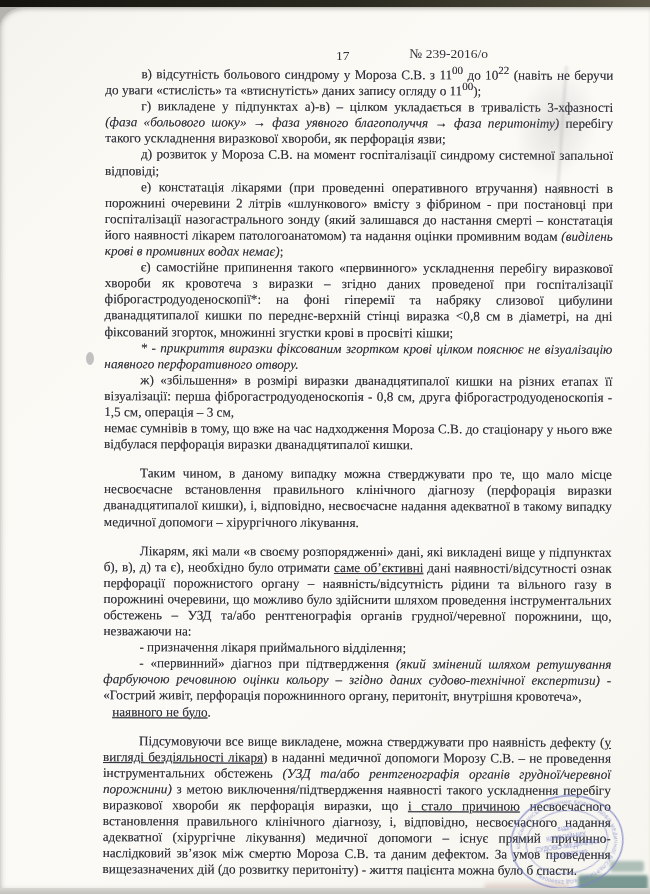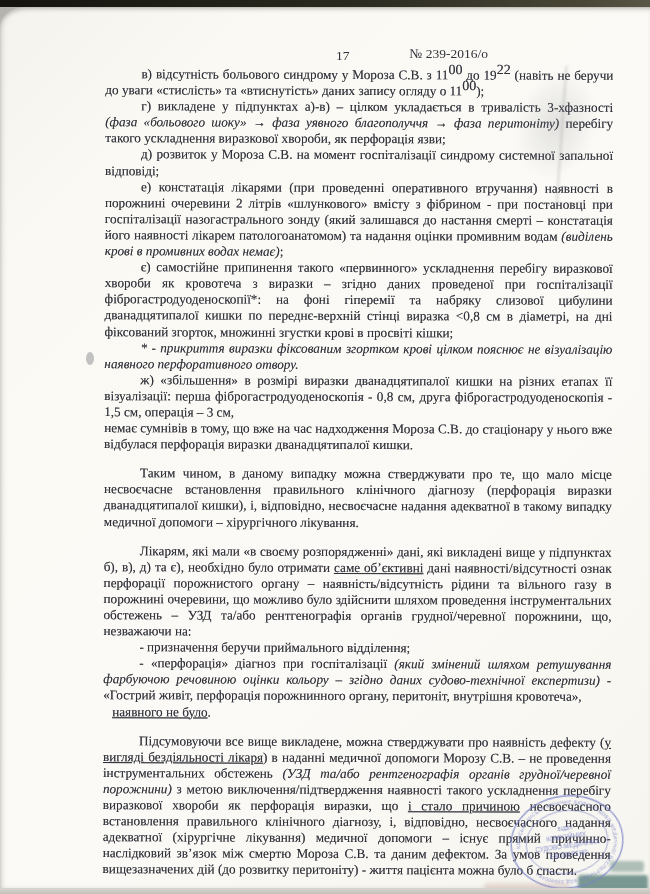--- a/index.html
+++ b/index.html
@@ -36,21 +36,21 @@
     text-shadow:0 0 .45px rgba(48,49,58,.55);
     transform:rotate(.2deg);
   }
   .para{margin:0;text-indent:36px;}
   .para.i-none{text-indent:0;}
   .para.i-small{text-indent:9px;}
   .para.gap{margin-top:13px;}
   .seg-italic{font-style:italic;}
   .seg-bold{font-weight:normal;}
   .seg-underline{text-decoration:underline;}
-  sup{font-size:14px;line-height:0;vertical-align:super;}
+  sup{font-size:11px;line-height:0;vertical-align:super;}
   
   .artifact{position:absolute;pointer-events:none;}
   .artifact-streak{
     left:516px;top:62px;width:80px;height:110px;
     background:radial-gradient(ellipse at center,rgba(125,125,130,.20),rgba(125,125,130,0) 70%);
     filter:blur(2px);transform:rotate(14deg);
   }
   .artifact-crease{
     left:560px;top:58px;width:3px;height:140px;
     background:rgba(120,120,126,.18);filter:blur(1.2px);transform:rotate(4deg);
@@ -82,32 +82,32 @@
 
 <div class="scan-strip-top"></div>
 
 <div class="paper">
   <div class="header-row">
     <span class="page-number">17</span>
     <span class="doc-number">№ 239-2016/о</span>
   </div>
 
   <div class="text-block">
-      <p class="para i-std"><span>в) відсутність больового синдрому у Мороза С.В. з 11</span><sup>00</sup><span> до 19</span><sup>22</sup><span> (навіть не беручи до уваги «стислість» та «втиснутість» даних запису огляду о 11</span><sup>00</sup><span>);</span></p>
+      <p class="para i-std"><span>в) відсутність больового синдрому у Мороза С.В. з 11</span><sup>00</sup><span> до 10</span><sup>22</sup><span> (навіть не беручи до уваги «стислість» та «втиснутість» даних запису огляду о 11</span><sup>00</sup><span>);</span></p>
       <p class="para i-std"><span>г) викладене у підпунктах а)-в) – цілком укладається в тривалість 3-хфазності </span><span class="seg-italic">(фаза «больового шоку» → фаза уявного благополуччя → фаза перитоніту)</span><span> перебігу такого ускладнення виразкової хвороби, як перфорація язви;</span></p>
       <p class="para i-std"><span>д) розвиток у Мороза С.В. на момент госпіталізації синдрому системної запальної відповіді;</span></p>
       <p class="para i-std"><span>е) констатація лікарями (при проведенні оперативного втручання) наявності в порожнині очеревини 2 літрів </span><span class="seg-bold">«шлункового»</span><span> вмісту з фібрином - при постановці при госпіталізації назогастрального зонду (який залишався до настання смерті – констатація його наявності лікарем патологоанатомом) та надання оцінки промивним водам </span><span class="seg-italic">(виділень крові в промивних водах немає)</span><span>;</span></p>
       <p class="para i-std"><span>є) самостійне припинення такого «первинного» ускладнення перебігу виразкової хвороби як кровотеча з виразки – згідно даних проведеної при госпіталізації фіброгастродуоденоскопії*: на фоні гіперемії та набряку слизової цибулини дванадцятипалої кишки по переднє-верхній стінці виразка &lt;0,8 см в діаметрі, на дні фіксований згорток, множинні згустки крові в просвіті кішки;</span></p>
       <p class="para i-std"><span class="seg-italic">* - прикриття виразки фіксованим згортком крові цілком пояснює не візуалізацію наявного перфоративного отвору.</span></p>
       <p class="para i-std"><span>ж) «збільшення» в розмірі виразки дванадцятипалої кишки на різних етапах її візуалізації: перша фіброгастродуоденоскопія - 0,8 см,  друга фіброгастродуоденоскопія - 1,5 см, операція – 3 см,</span></p>
       <p class="para i-none"><span>немає сумнівів в тому, що вже на час надходження Мороза С.В. до стаціонару у нього вже відбулася перфорація виразки дванадцятипалої кишки.</span></p>
       <p class="para i-std gap"><span>Таким чином, в даному випадку можна стверджувати про те, що мало місце несвоєчасне встановлення правильного клінічного діагнозу (перфорація виразки дванадцятипалої кишки), і, відповідно, несвоєчасне надання адекватної в такому випадку медичної допомоги – хірургічного лікування.</span></p>
       <p class="para i-std gap"><span>Лікарям, які мали «в своєму розпорядженні» дані, які викладені вище у підпунктах б), в), д) та є), необхідно було отримати </span><span class="seg-underline">саме об’єктивні</span><span> дані наявності/відсутності ознак перфорації порожнистого органу – наявність/відсутність рідини та вільного газу в порожнині очеревини, що можливо було здійснити шляхом проведення інструментальних обстежень – УЗД та/або рентгенографія органів грудної/черевної порожнини, що, незважаючи на:</span></p>
-      <p class="para i-std"><span>- призначення беручи приймального відділення;</span></p>
-      <p class="para i-std"><span>- «перфорація» діагноз при госпіталізації </span><span class="seg-italic">(який змінений шляхом ретушування фарбуючою речовиною оцінки кольору – згідно даних судово-технічної експертизи)</span><span> - «Гострий живіт, перфорація порожнинного органу, перитоніт, внутрішня кровотеча»,</span></p>
+      <p class="para i-std"><span>- призначення лікаря приймального відділення;</span></p>
+      <p class="para i-std"><span>- «первинний» діагноз при підтвердження </span><span class="seg-italic">(який змінений шляхом ретушування фарбуючою речовиною оцінки кольору – згідно даних судово-технічної експертизи)</span><span> - «Гострий живіт, перфорація порожнинного органу, перитоніт, внутрішня кровотеча»,</span></p>
       <p class="para i-small"><span class="seg-underline">наявного не було</span><span>.</span></p>
       <p class="para i-std gap"><span>Підсумовуючи все вище викладене, можна стверджувати про наявність </span><span class="seg-bold">дефекту</span><span> (</span><span class="seg-underline">у вигляді бездіяльності лікаря</span><span>) в наданні медичної допомоги Морозу С.В. – не проведення інструментальних обстежень </span><span class="seg-italic">(УЗД та/або рентгенографія органів грудної/черевної порожнини)</span><span> з метою виключення/підтвердження наявності такого ускладнення перебігу виразкової хвороби як перфорація виразки, що </span><span class="seg-underline">і стало причиною</span><span> несвоєчасного встановлення правильного клінічного діагнозу, і, відповідно, несвоєчасного надання адекватної (хірургічне лікування) медичної допомоги – </span><span class="seg-bold">існує прямий причинно-наслідковий зв’язок між смертю Мороза С.В. та даним дефектом</span><span>. За умов проведення вищезазначених дій (до розвитку перитоніту) - життя пацієнта можна було б спасти.</span></p>
     </div>
 
   <div class="artifact artifact-streak"></div>
   <div class="artifact artifact-crease"></div>
   <div class="artifact artifact-dot"></div>
 </div>
 
 <div class="artifact artifact-teal"></div>

